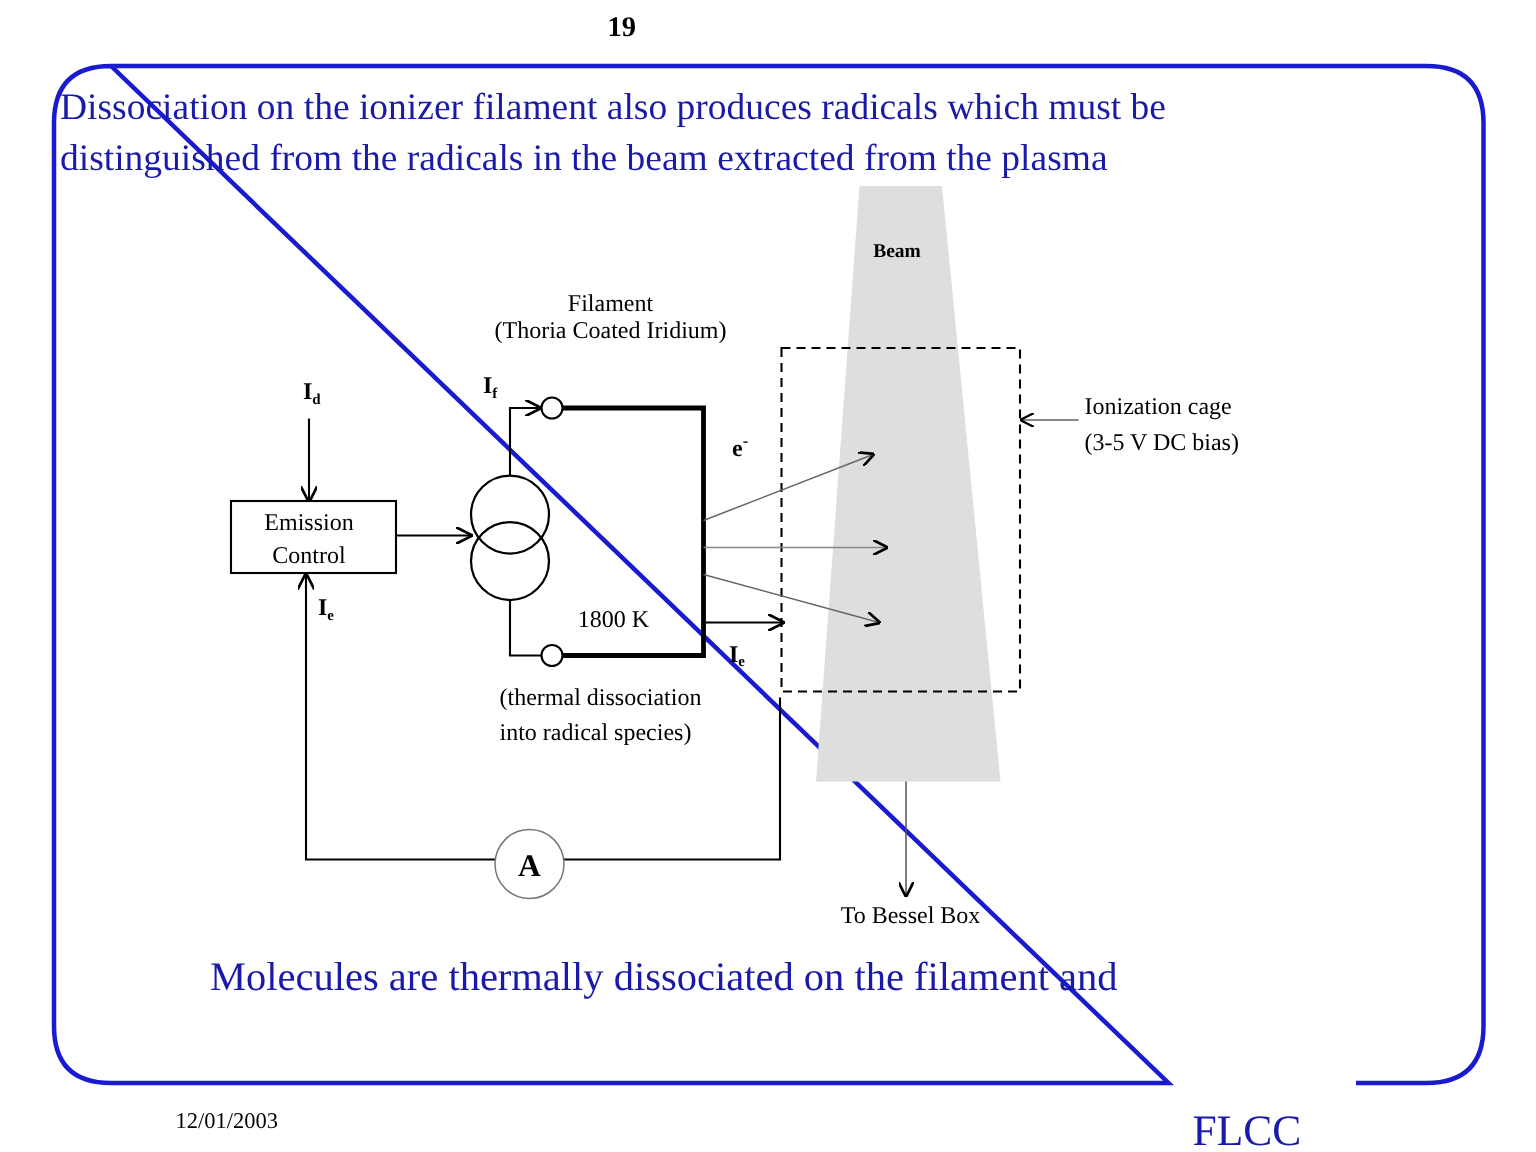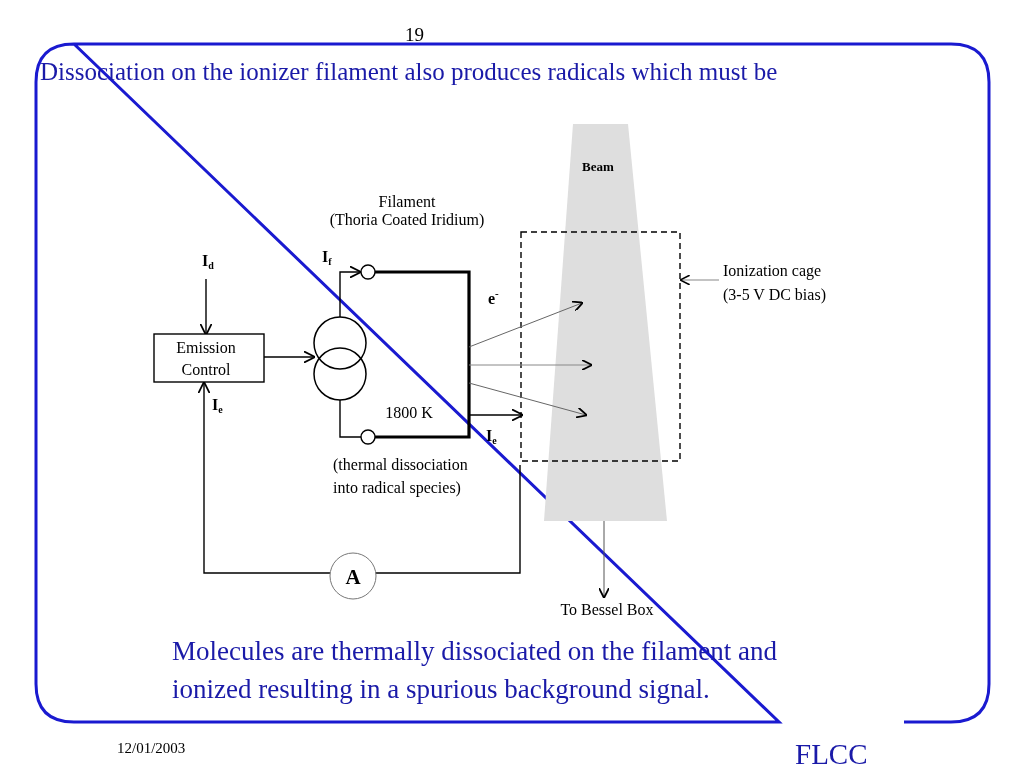--- a/index.html
+++ b/index.html
@@ -1,37 +1,38 @@
 <!DOCTYPE html>
 <html><head>
 <meta charset="utf-8">
 <style>
   html, body { margin:0; padding:0; background:#ffffff; }
   body { width:1024px; height:768px; position:relative; overflow:hidden; font-family:"Liberation Serif", serif; }
   .abs { position:absolute; }
-  #page-num { left:0; width:829px; top:8px; text-align:center; font-size:19px; font-weight:normal; color:#000;margin-top:16px; }
+  #page-num { left:0; width:829px; top:8px; text-align:center; font-size:19px; font-weight:bold; color:#000; }
   #frame { left:34px; top:42px; width:957px; height:682px; position:absolute; }
   #title { left:40px; width:950px; top:55px; text-align:left; font-size:25px; line-height:34px; color:#1a1aa8; }
-  #caption { left:140px; width:800px; top:632px; font-size:27px; line-height:38px; color:#1a1aa8;margin-left:32px; }
+  #caption { left:140px; width:800px; top:632px; font-size:27px; line-height:38px; color:#1a1aa8; }
   #flcc { left:795px; top:738px; font-size:29px; color:#1a1aa8; font-family:"Liberation Serif", serif; }
   #date { left:101px; top:740px; font-size:15px; color:#000;margin-left:16px; }
   svg#diagram { position:absolute; left:0; top:0; }
   .lbl { font-family:"Liberation Serif", serif; fill:#000; }
 </style>
 </head>
 <body>
 
 <div id="page-num" class="abs">19</div>
 
 <svg id="frame" width="957" height="682" viewBox="0 0 957 682">
   <path d="M 40 2 L 917 2 Q 955 2 955 40 L 955 642 Q 955 680 917 680 L 870 680 M 745 680 L 40 680 Q 2 680 2 642 L 2 40 Q 2 2 40 2 Z" fill="none" stroke="#1a1ad0" stroke-width="3"></path>
 </svg>
 
 <div id="title" class="abs">
   <div>Dissociation on the ionizer filament also produces radicals which must be</div>
+  <div>distinguished from the radicals in the beam extracted from the plasma</div>
 </div>
 
 <svg id="diagram" width="1024" height="768" viewBox="0 0 1024 768">
   <defs>
     <marker id="arr" viewBox="0 0 10 10" refX="9" refY="5" markerWidth="8" markerHeight="8" orient="auto-start-reverse">
       <path d="M 0 0 L 10 5 L 0 10" fill="none" stroke="#000" stroke-width="1.6"></path>
     </marker>
     <marker id="arrg" viewBox="0 0 10 10" refX="9" refY="5" markerWidth="10" markerHeight="10" orient="auto">
       <path d="M 0 0 L 10 5 L 0 10" fill="none" stroke="#000" stroke-width="1.8"></path>
     </marker>
@@ -87,17 +88,16 @@
 
   <circle cx="353" cy="576" r="23" fill="#fff" stroke="#777" stroke-width="1"></circle>
   <text class="lbl" x="353" y="584" text-anchor="middle" font-size="21" font-weight="bold">A</text>
 
   <line x1="604" y1="521" x2="604" y2="597" stroke="#555" stroke-width="1" marker-end="url(#arrg)"></line>
   <text class="lbl" x="607" y="615" text-anchor="middle" font-size="16">To Bessel Box</text>
 </svg>
 
 <div id="caption" class="abs">
   <div>Molecules are thermally dissociated on the filament and</div>
-  <div>ionized resulting in a spurious background signal.</div>
 </div>
 
 <div id="flcc" class="abs">FLCC</div>
 <div id="date" class="abs">12/01/2003</div>
 
 </body></html>

